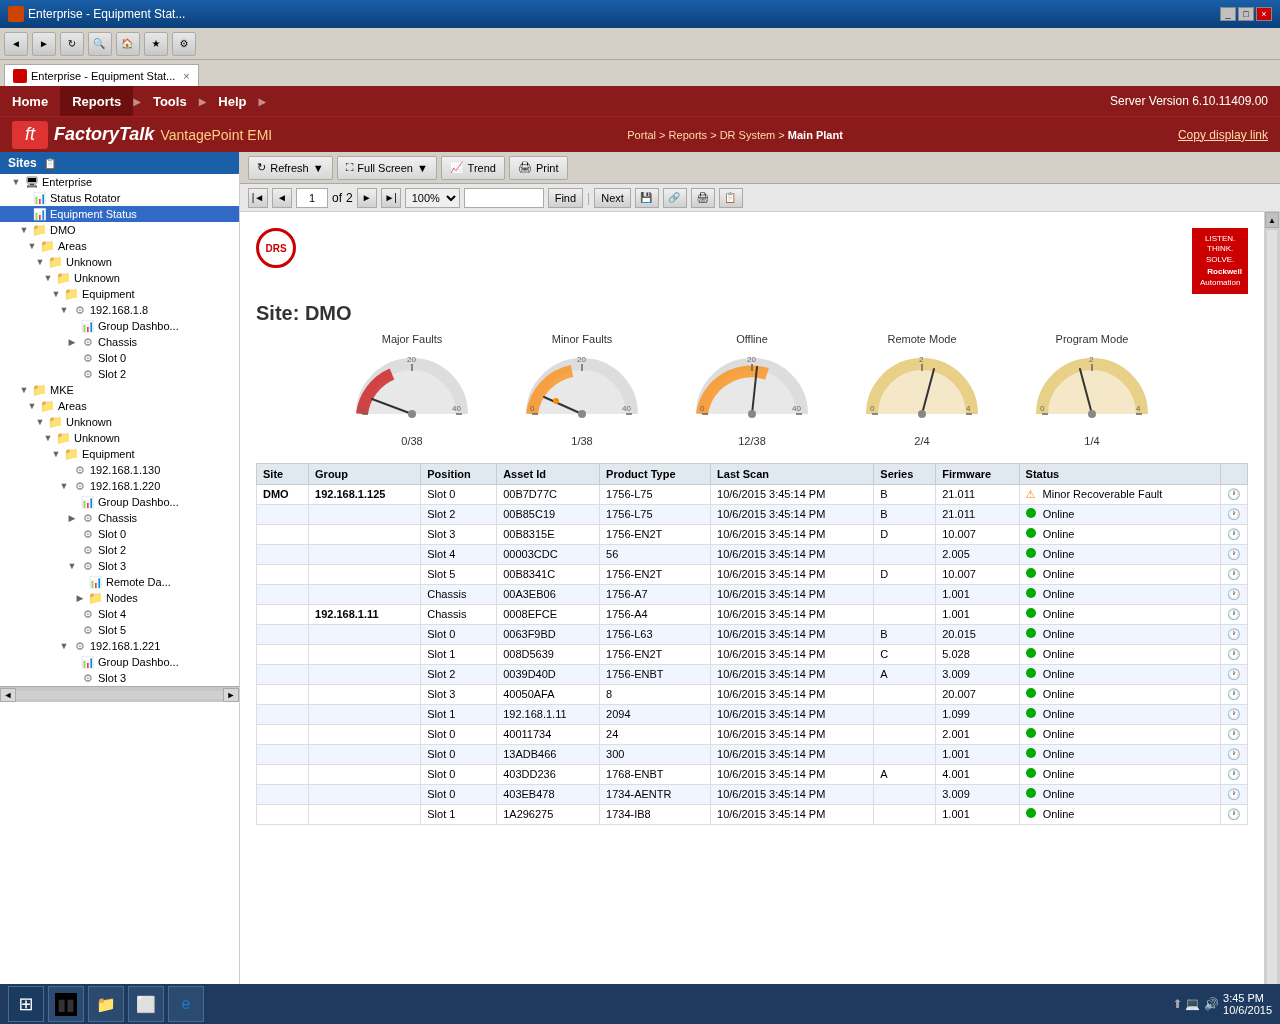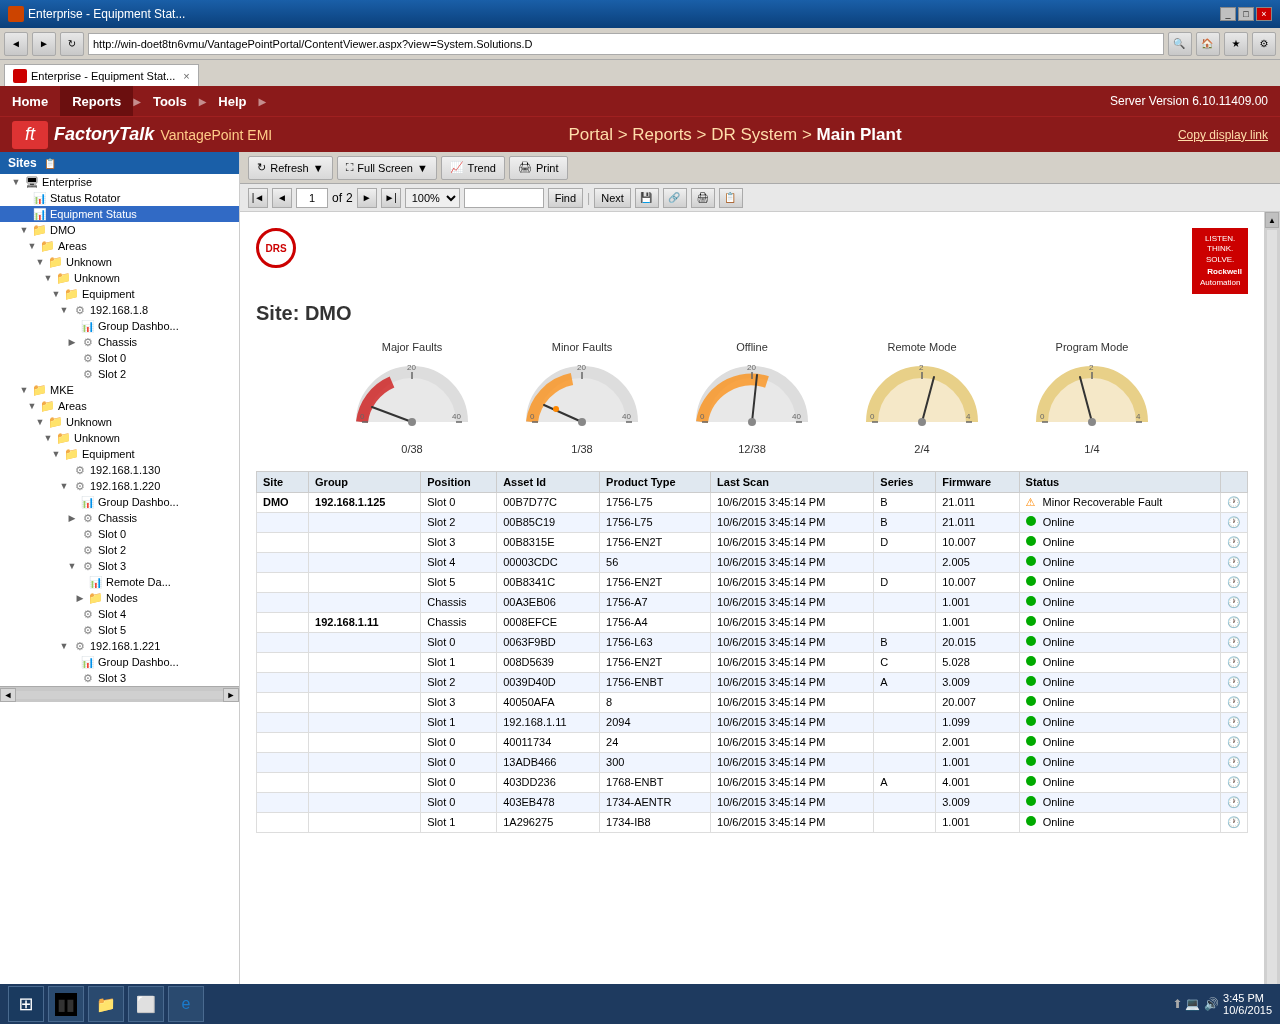--- a/index.html
+++ b/index.html
@@ -25,21 +25,21 @@
     .nav-item { color: white; padding: 0 12px; height: 100%; display: flex; align-items: center; font-size: 13px; font-weight: bold; cursor: pointer; }
     .nav-item.active { background: #6b0f0f; }
     .nav-separator { color: rgba(255,255,255,0.5); font-size: 10px; }
     .nav-server { margin-left: auto; color: white; padding-right: 12px; font-size: 12px; }
 
     
     .app-title-bar { height: 36px; background: #8b1a1a; display: flex; align-items: center; justify-content: space-between; border-top: 1px solid #a02020; }
     .app-logo { display: flex; align-items: center; padding-left: 12px; gap: 6px; }
     .logo-text { color: white; font-size: 18px; font-weight: bold; font-style: italic; }
     .logo-sub { color: #ffcc88; font-size: 14px; }
-    .breadcrumb { color: #ffddaa; font-size: 17px; padding-left: 20px; }
+    .breadcrumb { color: #ffddaa; font-size: 11px; padding-left: 20px; }
     .breadcrumb a { color: #ffddaa; text-decoration: none; }
     .breadcrumb .current { color: white; font-weight: bold; }
     .copy-link { color: #ffddaa; padding-right: 12px; text-decoration: underline; cursor: pointer; font-size: 12px; }
 
     
     .main-container { display: flex; height: calc(1024px - 28px - 32px - 26px - 30px - 36px); background: #a16207; }
 
     
     .sidebar { width: 240px; background: white; border-right: 1px solid #ccc; overflow-y: auto; }
     .sidebar-header { background: #1a5fa8; color: white; padding: 4px 8px; display: flex; align-items: center; gap: 4px; font-size: 12px; font-weight: bold; }
@@ -72,21 +72,21 @@
     .gauge-container { text-align: center; width: 150px; }
     .gauge-label { font-size: 11px; color: #333; margin-bottom: 4px; }
     .gauge-value { font-size: 11px; color: #333; margin-top: 8px; }
 
     
     .data-table { width: 100%; border-collapse: collapse; font-size: 11px; }
     .data-table th { background: #e0e8f0; border: 1px solid #ccc; padding: 4px 6px; text-align: left; font-weight: bold; }
     .data-table td { border: 1px solid #ddd; padding: 3px 6px; }
     .data-table tr:nth-child(even) { background: #f5f8ff; }
 
-    .site-title { font-size: 20px; font-weight: bold; color: #333; margin-bottom: 16px; }
+    .site-title { font-size: 20px; font-weight: bold; color: #333; margin-bottom: 8px; }
     .page-title-section { text-align: center; margin-bottom: 16px; }
     .page-title { font-size: 28px; font-weight: bold; color: #0066cc; margin-bottom: 16px; }
 
     .drs-logo { display: flex; align-items: center; gap: 4px; float: left; }
     .drs-circle { width: 40px; height: 40px; border: 3px solid #cc0000; border-radius: 50%; display: flex; align-items: center; justify-content: center; color: #cc0000; font-weight: bold; font-size: 10px; }
 
     .taskbar { height: 40px; background: #1e3a5f; display: flex; align-items: center; justify-content: space-between; padding: 0 8px; position: absolute; bottom: 0; width: 100%; }
     .taskbar-left { display: flex; gap: 4px; }
     .taskbar-app { width: 36px; height: 36px; background: #2a4a6f; border: 1px solid #4a6a8f; display: flex; align-items: center; justify-content: center; cursor: pointer; }
     .taskbar-right { color: white; font-size: 11px; text-align: right; }
@@ -112,21 +112,20 @@
     <div class="title-bar-btn">_</div>
     <div class="title-bar-btn">□</div>
     <div class="title-bar-btn" style="background:#c00;color:white;">×</div>
   </div>
 </div>
 
 <div class="browser-toolbar">
   <div class="browser-btn">◄</div>
   <div class="browser-btn">►</div>
   <div class="browser-btn">↻</div>
-  <input class="address-bar" type="text" value="http://win-doet8tn6vmu/VantagePointPortal/ContentViewer.aspx?view=System.Solutions.D" style="">
   <div class="browser-btn">🔍</div>
   <div class="browser-btn">🏠</div>
   <div class="browser-btn">★</div>
   <div class="browser-btn">⚙</div>
 </div>
 
 <div class="tab-bar">
   <div class="tab">
     <div class="tab-icon"></div>
     <span>Enterprise - Equipment Stat...</span>

